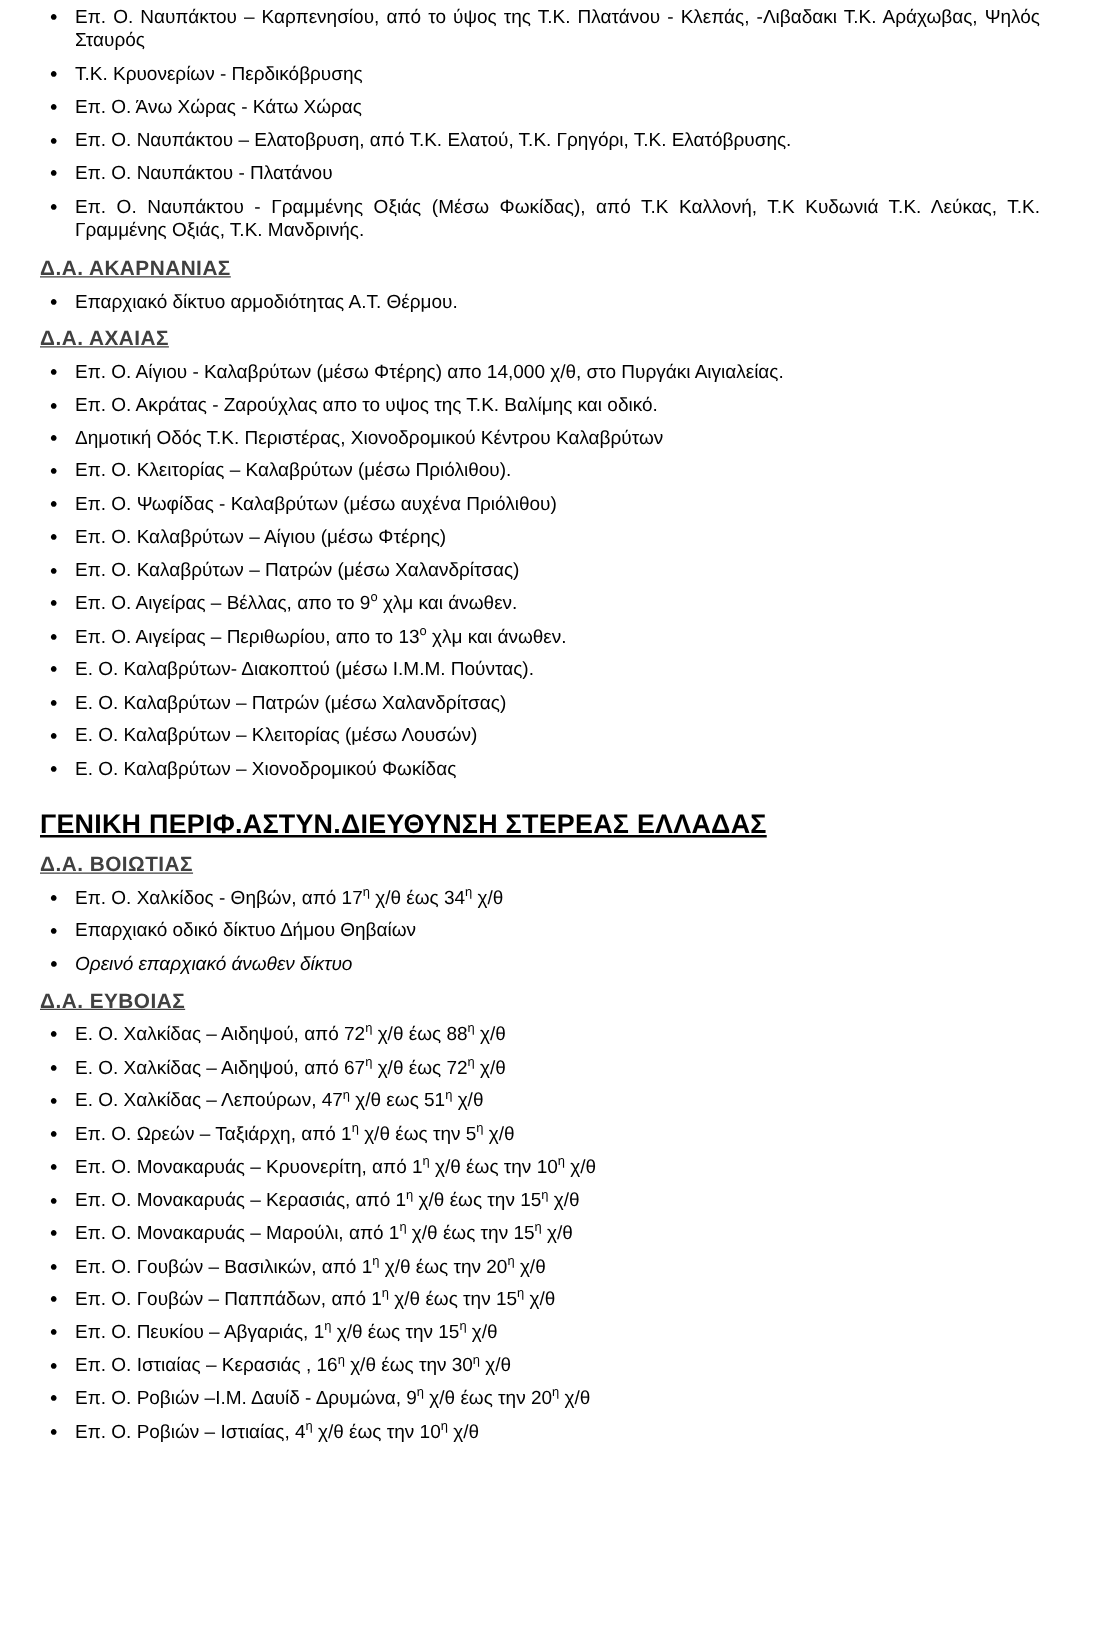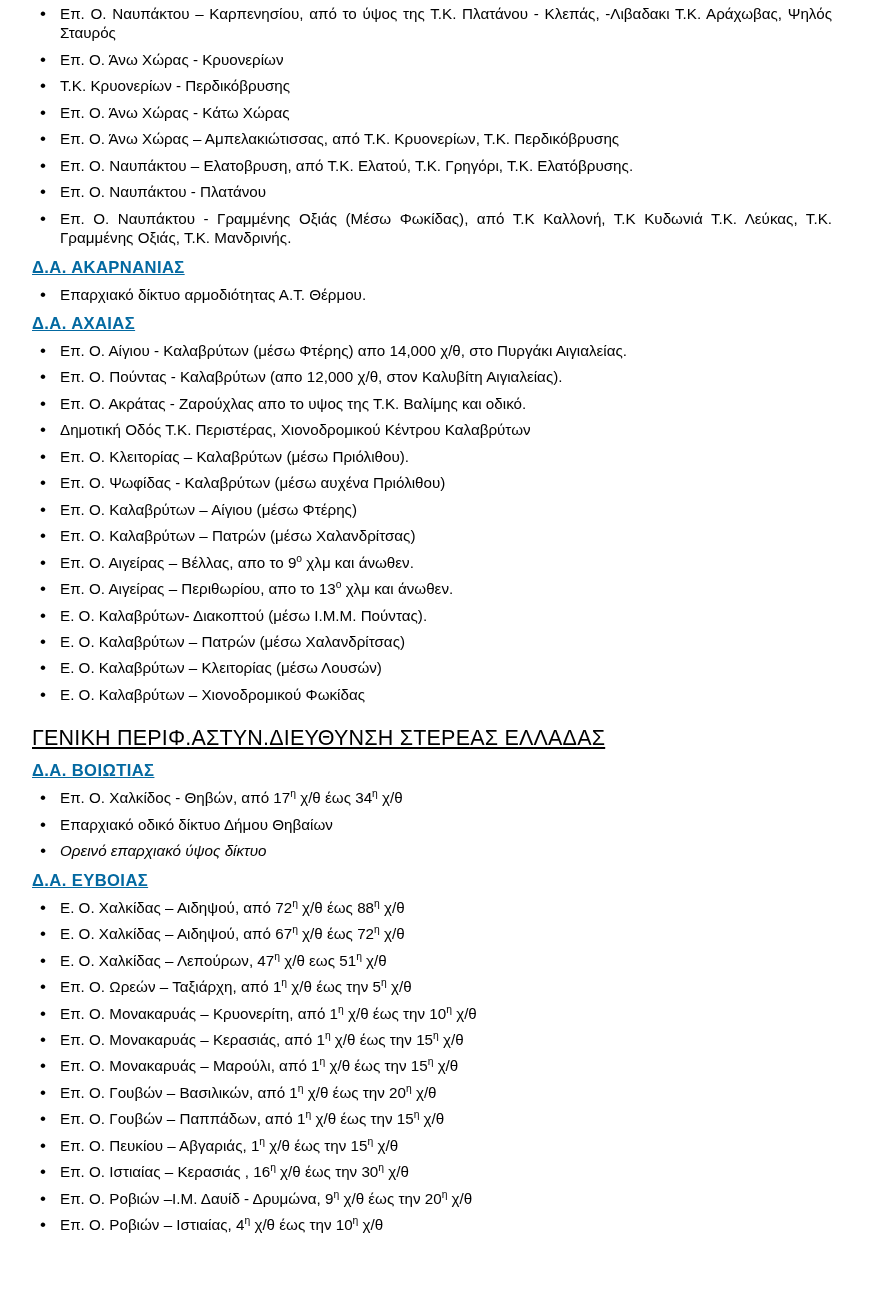--- a/index.html
+++ b/index.html
@@ -38,28 +38,28 @@
     top: -1px;
     font-size: 17px;
     line-height: 1.28;
   }
   li.justified {
     text-align: justify;
   }
   .section-head {
     font-size: 16.6px;
     font-weight: bold;
-    color: #0369a1;
+    color: #404040;
     text-decoration: underline;
     letter-spacing: 0.4px;
     margin: 10px 0 7px 2px;
   }
   .major-head {
     font-size: 21.5px;
-    font-weight: normal;
+    font-weight: bold;
     color: #000000;
     text-decoration: underline;
     letter-spacing: 0.2px;
     margin: 22px 0 8px 2px;
   }
   .italic {
     font-style: italic;
   }
   sup {
     font-size: 0.68em;
@@ -67,55 +67,52 @@
     line-height: 0;
   }
 </style>
 </head>
 <body>
 
 <div class="page">
   <div id="content">
       <ul class="bullets">
         <li class="justified">Επ. Ο. Ναυπάκτου – Καρπενησίου, από το ύψος της Τ.Κ. Πλατάνου - Κλεπάς, -Λιβαδακι Τ.Κ. Αράχωβας, Ψηλός Σταυρός</li>
-        <li class="justified">Επ. Ο. Άνω Χώρας - Κρυονερίων</li>
         <li class="justified">Τ.Κ. Κρυονερίων - Περδικόβρυσης</li>
         <li class="justified">Επ. Ο.  Άνω Χώρας - Κάτω Χώρας</li>
-        <li class="justified">Επ. Ο. Άνω Χώρας – Αμπελακιώτισσας, από Τ.Κ. Κρυονερίων, Τ.Κ. Περδικόβρυσης</li>
         <li class="justified">Επ. Ο. Ναυπάκτου – Ελατοβρυση, από Τ.Κ. Ελατού, Τ.Κ. Γρηγόρι, Τ.Κ. Ελατόβρυσης.</li>
         <li class="justified">Επ. Ο.  Ναυπάκτου - Πλατάνου</li>
         <li class="justified">Επ. Ο. Ναυπάκτου - Γραμμένης Οξιάς (Μέσω Φωκίδας), από Τ.Κ Καλλονή, Τ.Κ Κυδωνιά Τ.Κ. Λεύκας, Τ.Κ. Γραμμένης Οξιάς, Τ.Κ. Μανδρινής.</li>
       </ul>
       <div class="section-head">Δ.Α. ΑΚΑΡΝΑΝΙΑΣ</div>
       <ul class="bullets">
         <li class="justified">Επαρχιακό δίκτυο αρμοδιότητας Α.Τ. Θέρμου.</li>
       </ul>
       <div class="section-head">Δ.Α. ΑΧΑΙΑΣ</div>
       <ul class="bullets">
         <li class="justified">Επ. Ο.  Αίγιου - Καλαβρύτων (μέσω Φτέρης) απο 14,000 χ/θ, στο Πυργάκι Αιγιαλείας.</li>
-        <li class="justified">Επ. Ο. Πούντας - Καλαβρύτων (απο 12,000 χ/θ, στον Καλυβίτη Αιγιαλείας).</li>
         <li class="justified">Επ. Ο. Ακράτας -  Ζαρούχλας απο το υψος της Τ.Κ. Βαλίμης και οδικό.</li>
         <li class="justified">Δημοτική Οδός Τ.Κ. Περιστέρας, Χιονοδρομικού Κέντρου Καλαβρύτων</li>
         <li class="justified">Επ. Ο. Κλειτορίας – Καλαβρύτων (μέσω Πριόλιθου).</li>
         <li class="justified">Επ. Ο. Ψωφίδας - Καλαβρύτων (μέσω αυχένα Πριόλιθου)</li>
         <li class="justified">Επ. Ο. Καλαβρύτων – Αίγιου (μέσω Φτέρης)</li>
         <li class="justified">Επ. Ο. Καλαβρύτων – Πατρών (μέσω Χαλανδρίτσας)</li>
         <li class="justified">Επ. Ο. Αιγείρας – Βέλλας, απο το 9<sup>ο</sup> χλμ και άνωθεν.</li>
         <li class="justified">Επ. Ο. Αιγείρας – Περιθωρίου, απο το 13<sup>ο</sup> χλμ και άνωθεν.</li>
         <li class="justified">Ε. Ο. Καλαβρύτων- Διακοπτού (μέσω Ι.Μ.Μ. Πούντας).</li>
         <li class="justified">Ε. Ο. Καλαβρύτων – Πατρών (μέσω Χαλανδρίτσας)</li>
         <li class="justified">Ε. Ο. Καλαβρύτων – Κλειτορίας (μέσω Λουσών)</li>
         <li class="justified">Ε. Ο. Καλαβρύτων – Χιονοδρομικού Φωκίδας</li>
       </ul>
       <div class="major-head">ΓΕΝΙΚΗ ΠΕΡΙΦ.ΑΣΤΥΝ.ΔΙΕΥΘΥΝΣΗ ΣΤΕΡΕΑΣ ΕΛΛΑΔΑΣ</div>
       <div class="section-head">Δ.Α. ΒΟΙΩΤΙΑΣ</div>
       <ul class="bullets">
         <li class="justified">Επ. Ο.  Χαλκίδος - Θηβών, από 17<sup>η</sup>  χ/θ έως 34<sup>η</sup>  χ/θ</li>
         <li class="justified">Επαρχιακό οδικό δίκτυο Δήμου Θηβαίων</li>
-        <li class="justified italic">Ορεινό επαρχιακό ύψος δίκτυο</li>
+        <li class="justified italic">Ορεινό επαρχιακό άνωθεν δίκτυο</li>
       </ul>
       <div class="section-head">Δ.Α. ΕΥΒΟΙΑΣ</div>
       <ul class="bullets">
         <li class="justified">Ε. Ο. Χαλκίδας – Αιδηψού, από 72<sup>η</sup> χ/θ έως 88<sup>η</sup> χ/θ</li>
         <li class="justified">Ε. Ο. Χαλκίδας – Αιδηψού, από 67<sup>η</sup> χ/θ έως 72<sup>η</sup> χ/θ</li>
         <li class="justified">Ε. Ο. Χαλκίδας – Λεπούρων, 47<sup>η</sup> χ/θ εως 51<sup>η</sup> χ/θ</li>
         <li class="justified">Επ. Ο. Ωρεών – Ταξιάρχη, από 1<sup>η</sup> χ/θ έως την 5<sup>η</sup>  χ/θ</li>
         <li class="justified">Επ. Ο. Μονακαρυάς – Κρυονερίτη, από 1<sup>η</sup> χ/θ έως την 10<sup>η</sup> χ/θ</li>
         <li class="justified">Επ. Ο. Μονακαρυάς – Κερασιάς, από 1<sup>η</sup> χ/θ έως την 15<sup>η</sup> χ/θ</li>
         <li class="justified">Επ. Ο. Μονακαρυάς – Μαρούλι, από 1<sup>η</sup> χ/θ έως την 15<sup>η</sup> χ/θ</li>

